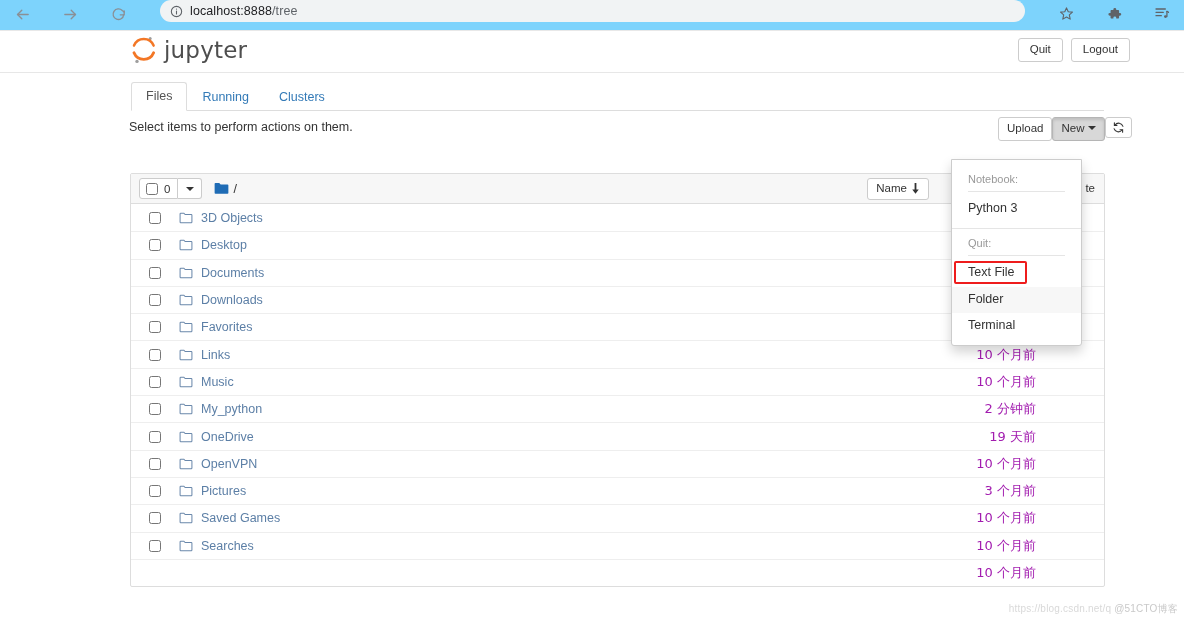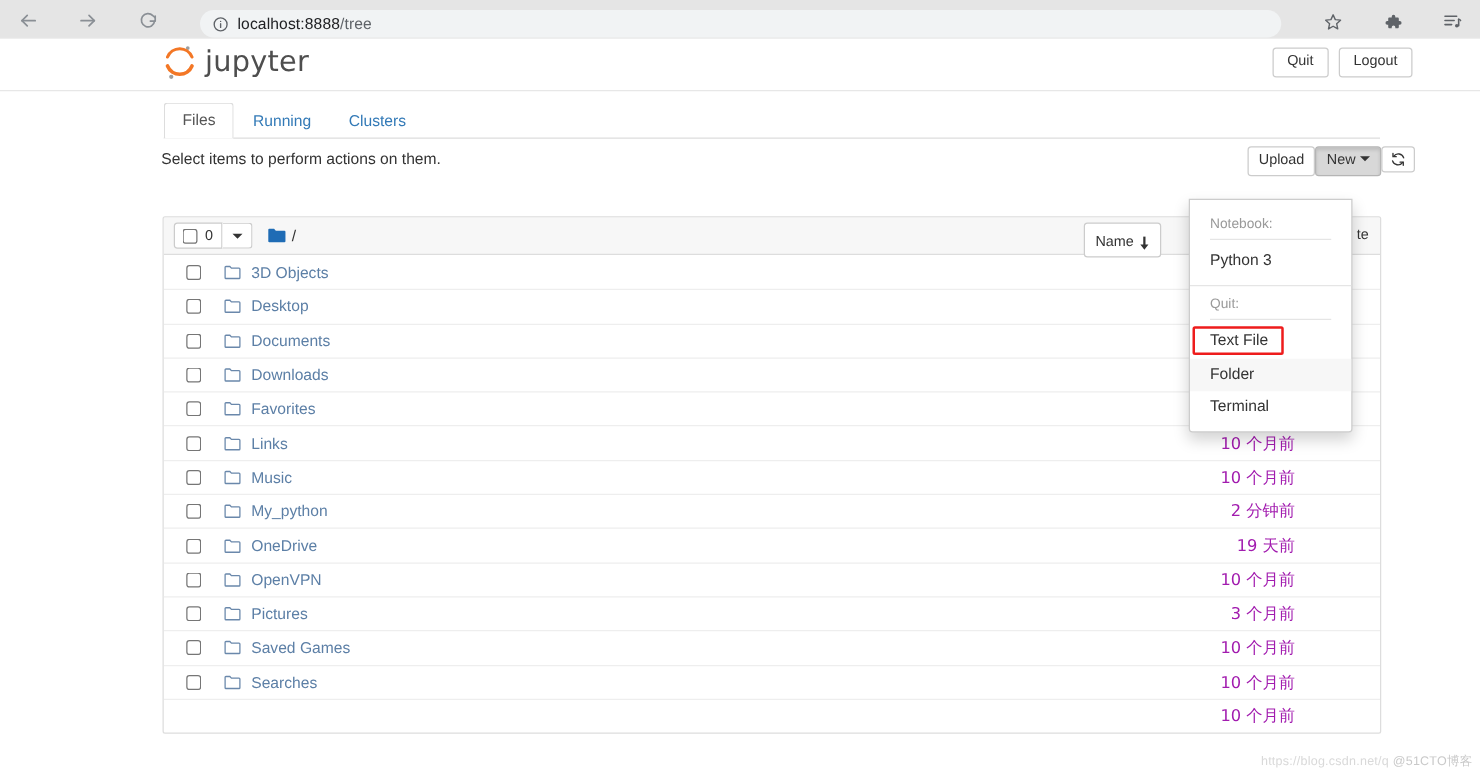--- a/index.html
+++ b/index.html
@@ -8,22 +8,22 @@
     width: 1184px; height: 620px;
     background: #ffffff;
     font-family: "Liberation Sans", sans-serif;
     overflow: hidden;
   }
   body { position: relative; }
 
   
   #browser-chrome {
     position: absolute; left: 0; top: 0; width: 1184px; height: 31px;
-    background: #e5e5e5;
-    display: flex; align-items: flex-end;
+    background: #7dd3fc;
+    display: flex; align-items: flex-start;
     border-bottom: 1px solid #e8e8e8;
     gap: 20px;
   }
   .nav-btn {
     width: 28px; height: 28px;
     display: flex; align-items: center; justify-content: center;
     color: #8a8f95;
     flex: 0 0 auto;
   }
   .nav-btn.first { margin-left: 8px; }
@@ -176,21 +176,21 @@
   }
   .breadcrumb {
     display: flex; align-items: center; gap: 4px;
     margin-left: 12px;
     font-size: 12.5px; color: #333;
   }
   .folder-solid { color: #1f6cb5; display: flex; }
   .sort-btn {
     font-size: 11.5px; color: #333;
     border: 1px solid #ccc; background: #fff; border-radius: 3px;
-    padding: 9px 8px 4px; line-height: 1.1; cursor: pointer;
+    padding: 3px 8px 4px; line-height: 1.1; cursor: pointer;
     display: flex; align-items: center; gap: 4px;
     position: absolute; right: 175px; top: 4px;
     white-space: nowrap;
   }
   .hdr-modified {
     position: absolute; right: 9px; top: 8px;
     font-size: 11.5px; color: #333;
     white-space: nowrap;
   }
 

